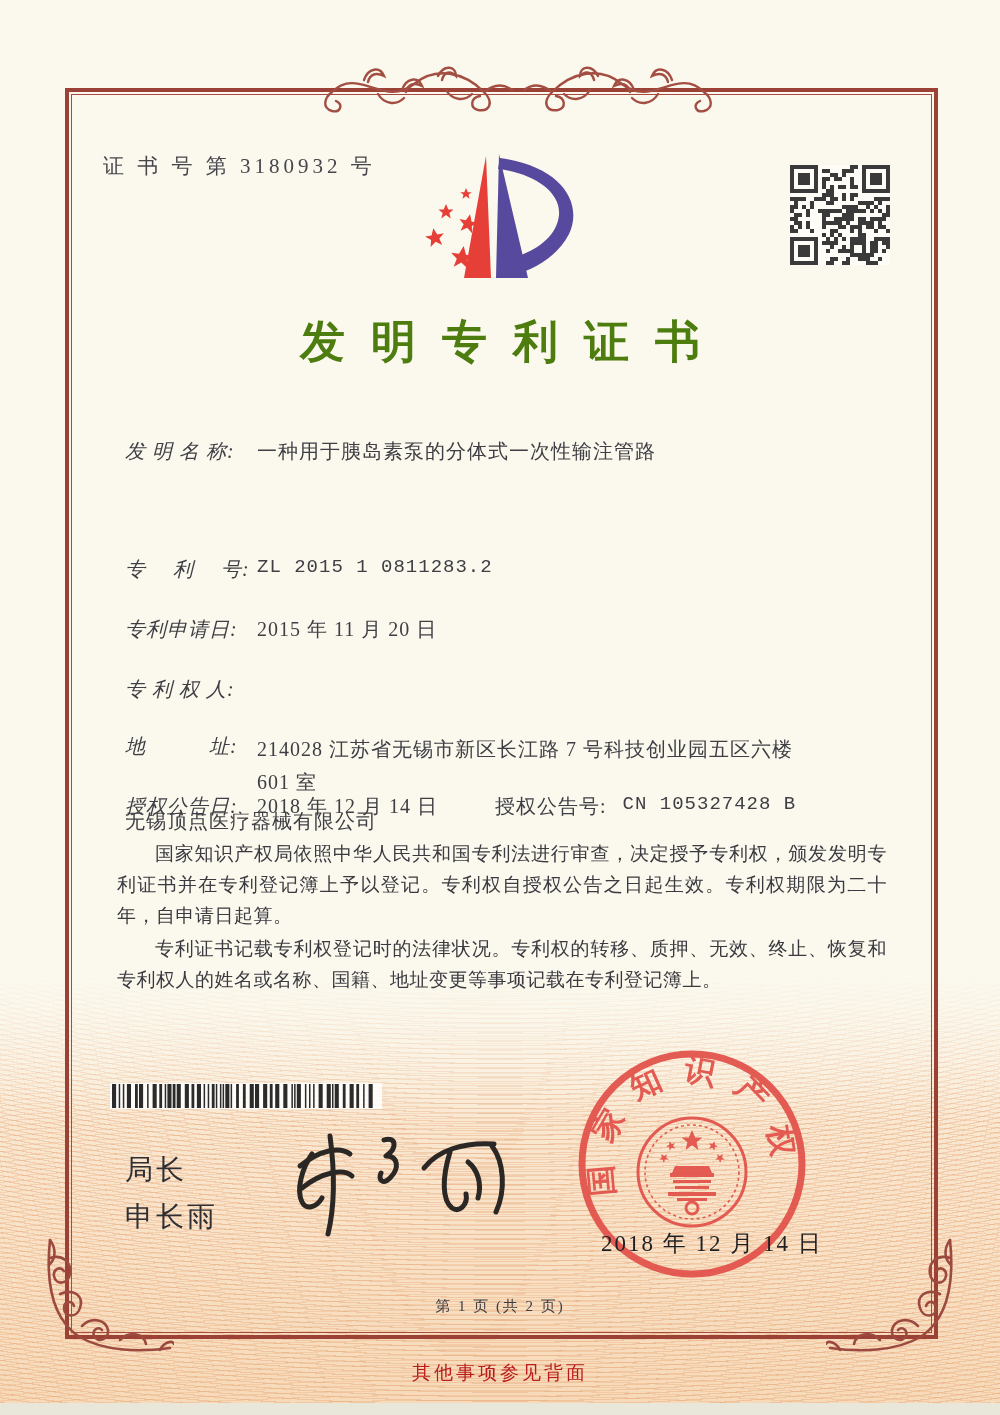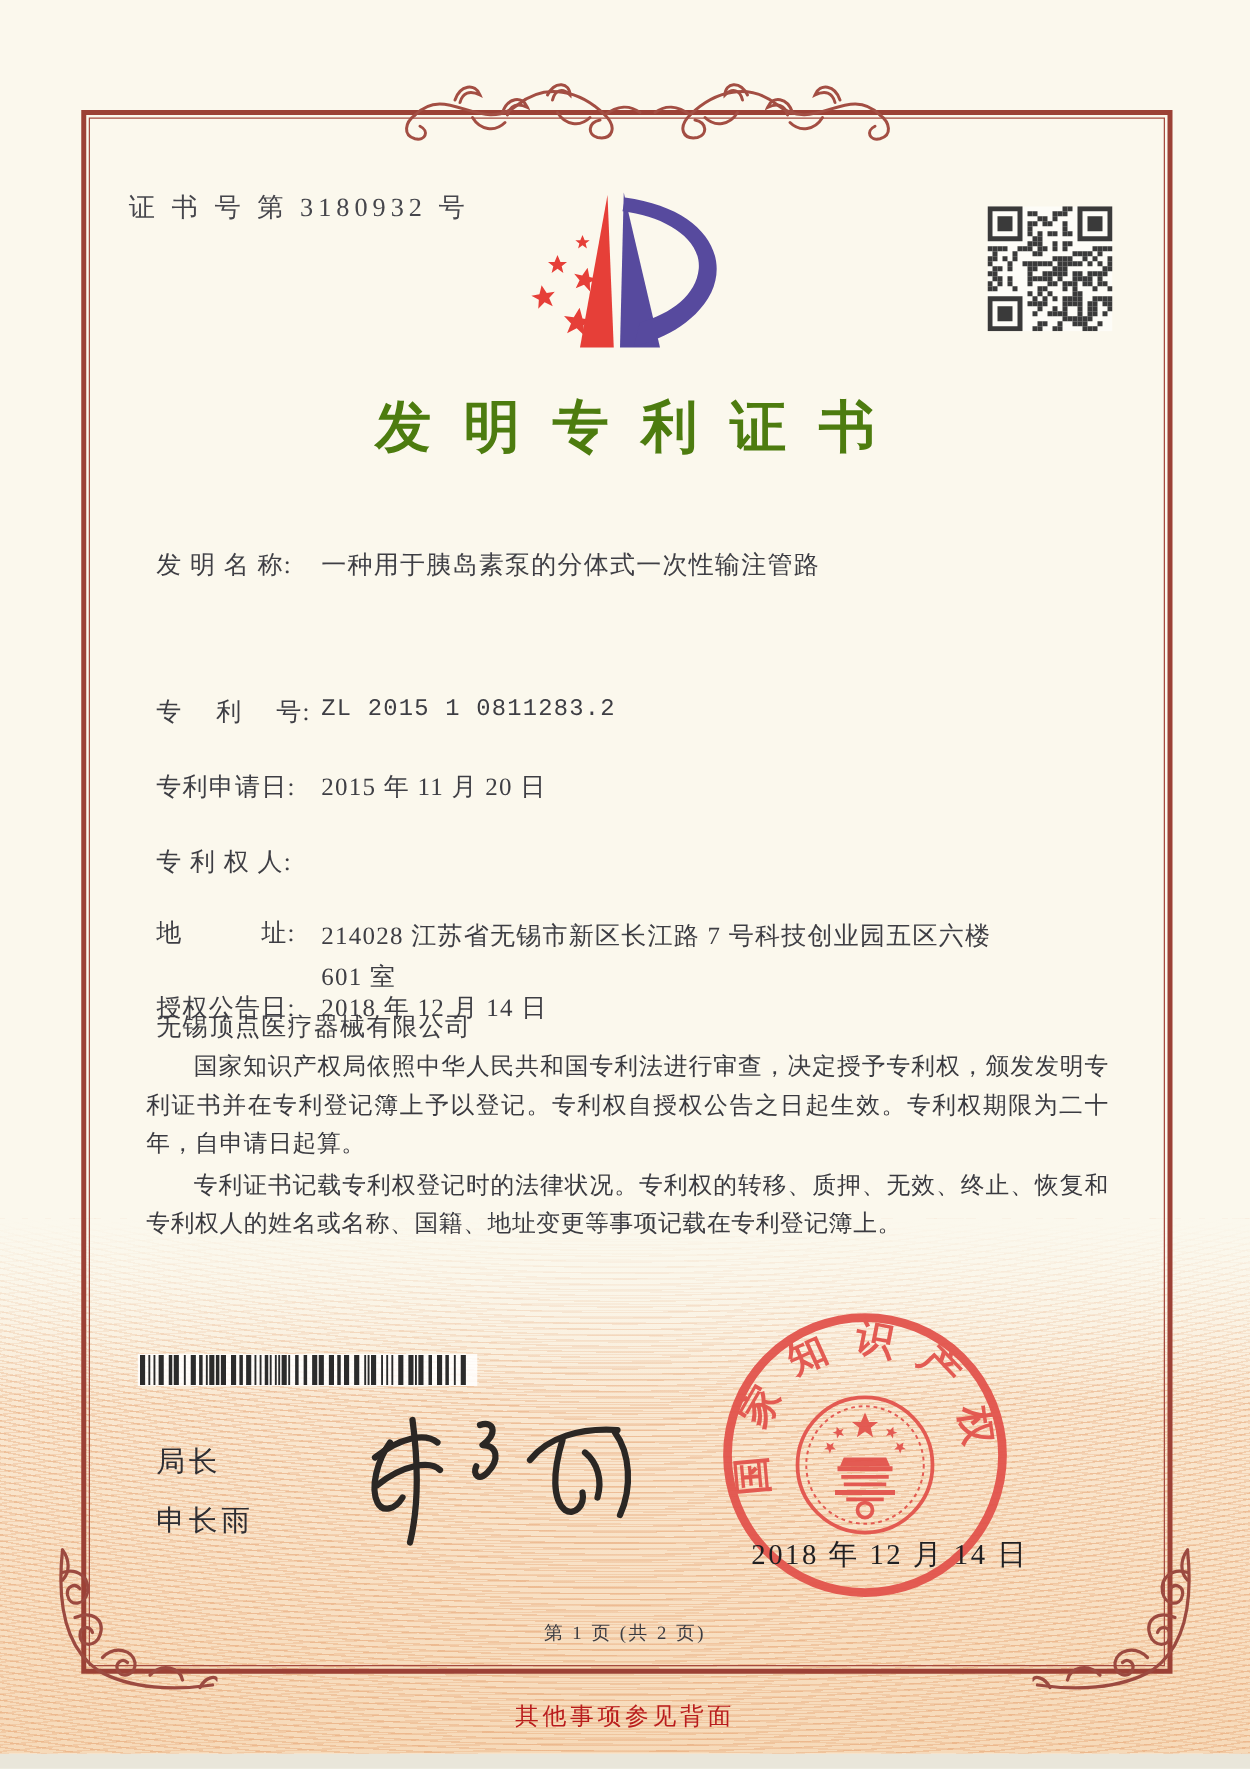--- a/index.html
+++ b/index.html
@@ -17,32 +17,32 @@
   .frame{position:absolute;left:65px;top:88px;width:865px;height:1243px;border:4px solid #9c4136;z-index:1;}
   .frame-inner{position:absolute;inset:2px;border:1px solid #a64b40;}
   
   .orn{position:absolute;z-index:2;}
   
   .abs{position:absolute;z-index:3;}
   #cert-no{left:103px;top:152px;font-size:21px;letter-spacing:4px;color:#46464c;}
   #title{left:0;right:0;top:312px;text-align:center;font-size:45px;font-weight:600;
          letter-spacing:26px;padding-left:26px;color:#4d7c0f;}
   .field{left:125px;width:770px;display:flex;align-items:flex-start;font-size:20px;color:#3e3e44;}
-  .field .lbl{flex:0 0 132px;white-space:pre;letter-spacing:1px;}
+  .field .lbl{flex:0 0 132px;white-space:pre;letter-spacing:1px;font-style:italic;}
   .field .val{letter-spacing:1px;}
   .mono{font-family:"Liberation Mono","DejaVu Sans Mono",monospace;font-size:19px;letter-spacing:.5px;}
   #f-name{top:438px;} #f-inv{top:496px;} #f-pno{top:556px;} #f-fdate{top:616px;}
   #f-pat{top:676px;flex-direction:column;} #f-addr{top:733px;} #f-grant{top:793px;}
   #f-addr .val{width:548px;line-height:33px;}
   #grant-no{position:absolute;left:370px;top:0;display:flex;}
   #grant-no .lbl2{white-space:pre;letter-spacing:1px;margin-right:10px;}
   .para-wrap{left:117px;top:838px;width:770px;font-size:19px;line-height:31px;text-align:justify;color:#3a3a40;}
   .para-wrap p{margin:0 0 2px 0;text-indent:2em;letter-spacing:.5px;}
   #signatory{left:125px;top:1146px;font-family:"Liberation Sans","DejaVu Sans",sans-serif;
-             font-size:23px;color:#2e2e33;line-height:47px;letter-spacing:3px;}
+             font-size:28px;color:#2e2e33;line-height:47px;letter-spacing:3px;}
   #seal-date{left:601px;top:1228px;font-size:23px;color:#1f1f22;letter-spacing:2px;z-index:5;}
   #page-info{left:0;right:0;top:1297px;text-align:center;font-size:15px;color:#3c3c42;letter-spacing:2px;}
   #back-note{left:0;right:0;top:1360px;text-align:center;font-size:19px;color:#b91c1c;letter-spacing:3px;}
   svg{display:block;}
 </style>
 </head>
 <body>
 
 <div id="page">
 
@@ -340,20 +340,24 @@
     <span class="lbl">专 利 权 人: </span>
     <span class="val">无锡顶点医疗器械有限公司</span>
   </div>
   <div class="abs field" id="f-addr">
     <span class="lbl">地　　　址: </span>
     <span class="val">214028 江苏省无锡市新区长江路 7 号科技创业园五区六楼 601 室</span>
   </div>
   <div class="abs field" id="f-grant">
     <span class="lbl">授权公告日: </span>
     <span class="val">2018 年 12 月 14 日</span>
+    <span id="grant-no">
+      <span class="lbl2">授权公告号: </span>
+      <span class="val mono">CN 105327428 B</span>
+    </span>
   </div>
 
   <div class="abs para-wrap">
     <p>国家知识产权局依照中华人民共和国专利法进行审查，决定授予专利权，颁发发明专利证书并在专利登记簿上予以登记。专利权自授权公告之日起生效。专利权期限为二十年，自申请日起算。</p>
     <p>专利证书记载专利权登记时的法律状况。专利权的转移、质押、无效、终止、恢复和专利权人的姓名或名称、国籍、地址变更等事项记载在专利登记簿上。</p>
   </div>
 
   <svg class="abs" style="left:110px;top:1083px;" id="barcode" width="272" height="26" viewBox="0 0 272 26">
       <rect x="0" y="0" width="272" height="26" fill="rgba(255,255,255,.85)"></rect>
       <rect x="2" y="1" width="4.1" height="24" fill="#2b2b2b"></rect>

